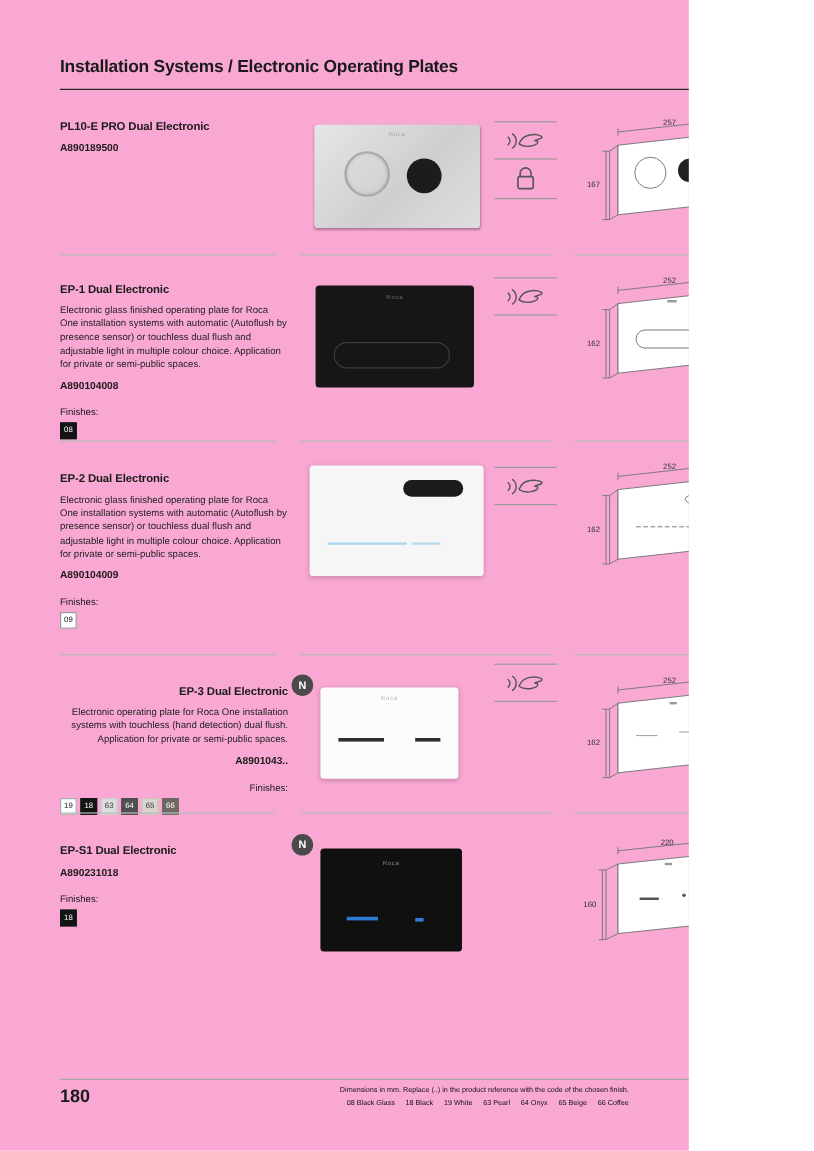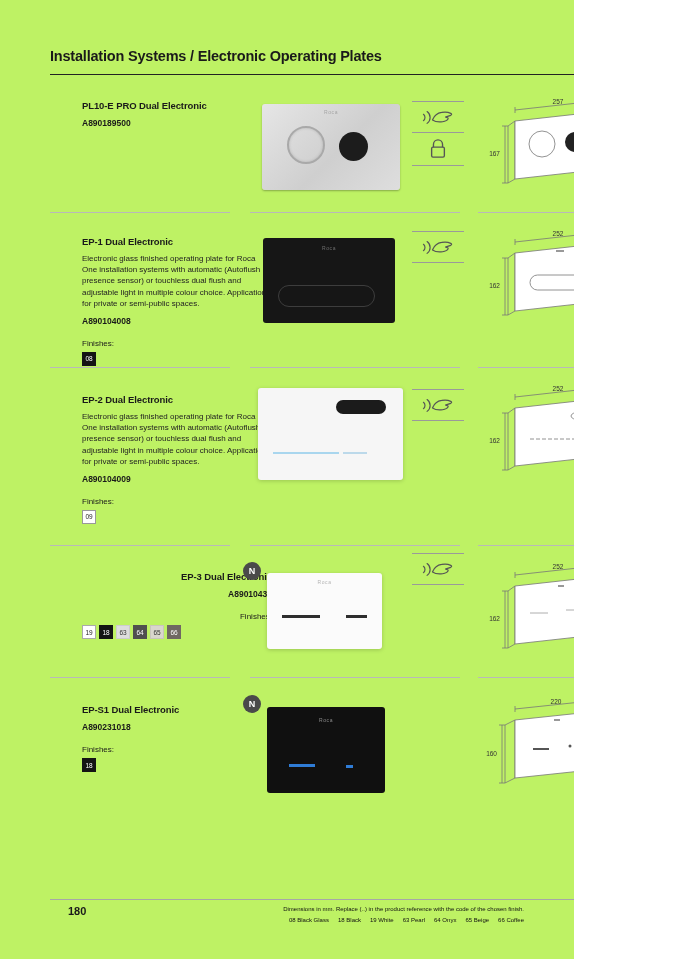--- a/index.html
+++ b/index.html
@@ -1,30 +1,30 @@
 <!DOCTYPE html>
 <html><head>
 <meta charset="utf-8">
 <style>
   * { margin:0; padding:0; box-sizing:border-box; }
   html,body { background:#ffffff; }
   body { width:678px; height:959px; font-family:"Liberation Sans", sans-serif; color:#1a1a1a; }
-  #page { position:relative; width:574px; height:959px; background:#bef264; overflow:hidden; }
+  #page { position:relative; width:574px; height:959px; background:#f9a8d4; overflow:hidden; }
 
   .hdr-title { position:absolute; left:50px; top:48px; font-size:14.5px; font-weight:bold; letter-spacing:-0.2px; }
   .hdr-rule { position:absolute; left:50px; width:578px; top:74px; height:1px; background:#222; }
 
   .section { position:absolute; left:0; width:678px; }
   .s1{top:90px;height:122px;} .s2{top:212px;height:165px;} .s3{top:367px;height:168px;}
   .s4{top:545px;height:145px;} .s5{top:677px;height:205px;}
 
   .div-seg { position:absolute; top:0; height:1px; background:#b9b9b9; }
   .seg-a{left:50px; width:180px;} .seg-b{left:250px; width:210px;} .seg-c{left:478px; width:150px;}
 
-  .info { position:absolute; left:50px; width:190px;margin-left:32px; }
+  .info { position:absolute; left:50px; width:190px; }
   .s1 .info{top:10px;} .s2 .info{top:24px;} .s3 .info{top:27px;} .s4 .info{top:26px;text-align:right;} .s5 .info{top:27px;}
   .p-title { font-size:9.5px; font-weight:bold; margin-bottom:6px; letter-spacing:-0.1px; }
   .p-desc { font-size:8px; line-height:1.4; color:#222; }
   .p-code { font-size:8.5px; font-weight:bold; margin-top:7px; }
   .fin-label { font-size:8px; margin-top:13px; margin-bottom:4px; }
   .chips { display:flex; gap:3px; }
   .chip { min-width:14px; height:14px; padding:0 1px; font-size:6.5px; display:flex; align-items:center;
           justify-content:center; border:1px solid transparent; }
 
   .photo { position:absolute; border-radius:3px; }
@@ -59,21 +59,21 @@
   .icons { position:absolute; left:412px; width:52px; }
   .s1 .icons{top:11px;} .s2 .icons{top:19px;} .s3 .icons{top:22px;} .s4 .icons{top:8px;}
   .icon-rule { height:1px; background:#9a9a9a; }
   .icon-cell { display:flex; align-items:center; justify-content:center; padding:5px 0; }
 
   .dims { position:absolute; left:478px; width:150px; }
   .s1 .dims{top:6px;} .s2 .dims{top:16px;} .s3 .dims{top:16px;} .s4 .dims{top:16px;} .s5 .dims{top:18px;}
   .dimtxt { font-size:6.5px; fill:#333; font-family:"Liberation Sans", sans-serif; }
 
   .ftr-rule { position:absolute; left:50px; width:578px; top:899px; height:1px; background:#a7a7a7; }
-  .page-num { position:absolute; left:68px; top:905px; font-size:11px; font-weight:bold; }
+  .page-num { position:absolute; left:50px; top:905px; font-size:15px; font-weight:bold; }
   .ftr-note { position:absolute; right:50px; top:906px; font-size:6px; color:#111; text-align:right; }
   .ftr-legend { position:absolute; right:50px; top:917px; font-size:6px; color:#111; text-align:right; }
   .leg { margin-left:9px; }
 </style>
 </head>
 <body>
 
 <div id="page">
 
   <div class="hdr-title">Installation Systems / Electronic Operating Plates</div>
@@ -232,20 +232,21 @@
       </svg>
     </div>
   </div>
 
   <div class="section s4">
     <div class="div-seg seg-a"></div>
     <div class="div-seg seg-b"></div>
     <div class="div-seg seg-c"></div>
     <div class="info">
       <div class="p-title">EP-3 Dual Electronic</div>
+      <div class="p-desc">Electronic operating plate for Roca One installation systems with touchless (hand detection) dual flush. Application for private or semi-public spaces.</div>
       <div class="p-code">A8901043..</div>
       <div class="fin-label">Finishes:</div>
       <div class="chips">
           <span class="chip" style="background: rgb(255, 255, 255); color: rgb(34, 34, 34); border-color: rgb(170, 170, 170);">19</span>
           <span class="chip" style="background: rgb(20, 20, 20); color: rgb(255, 255, 255); border-color: rgb(20, 20, 20);">18</span>
           <span class="chip" style="background: rgb(221, 221, 221); color: rgb(51, 51, 51); border-color: rgb(204, 204, 204);">63</span>
           <span class="chip" style="background: rgb(79, 79, 79); color: rgb(255, 255, 255); border-color: rgb(79, 79, 79);">64</span>
           <span class="chip" style="background: rgb(217, 214, 205); color: rgb(51, 51, 51); border-color: rgb(200, 197, 188);">65</span>
           <span class="chip" style="background: rgb(111, 104, 98); color: rgb(255, 255, 255); border-color: rgb(111, 104, 98);">66</span>
         </div>

